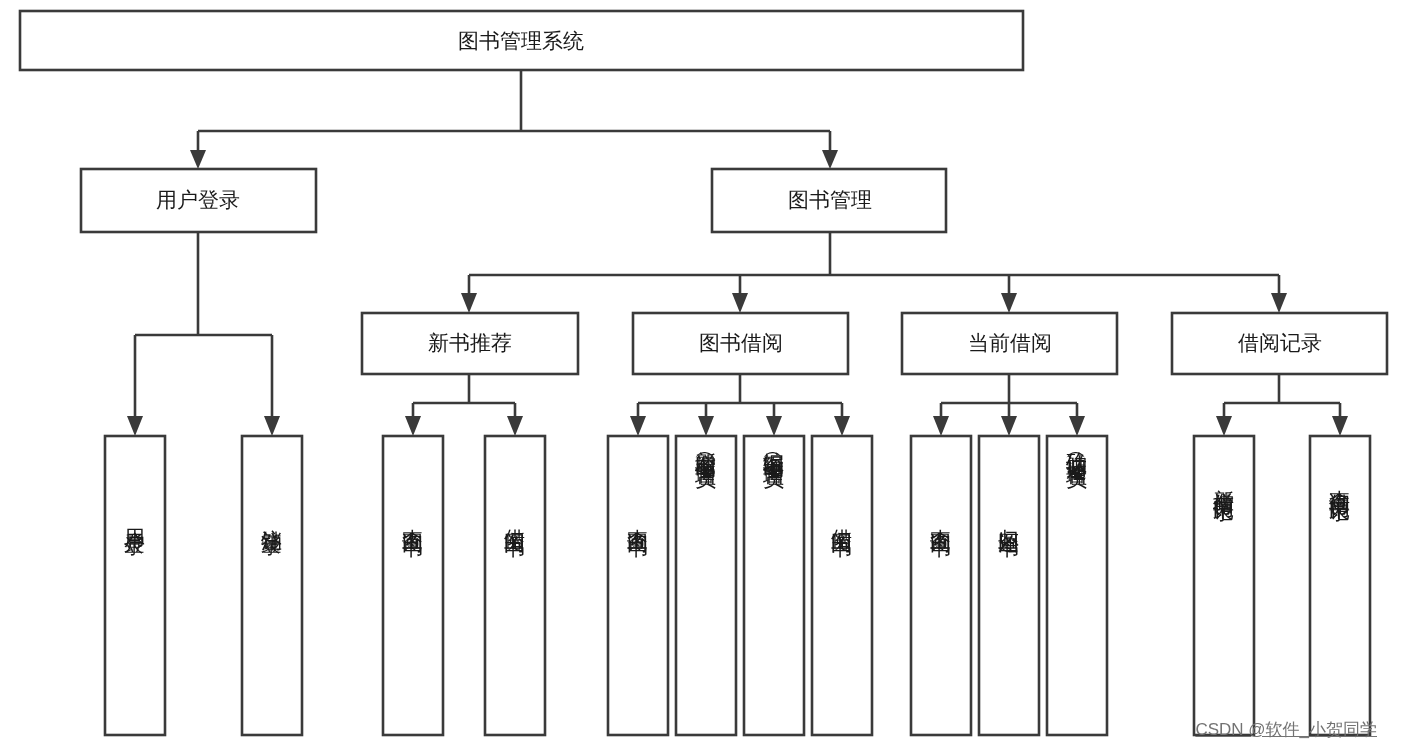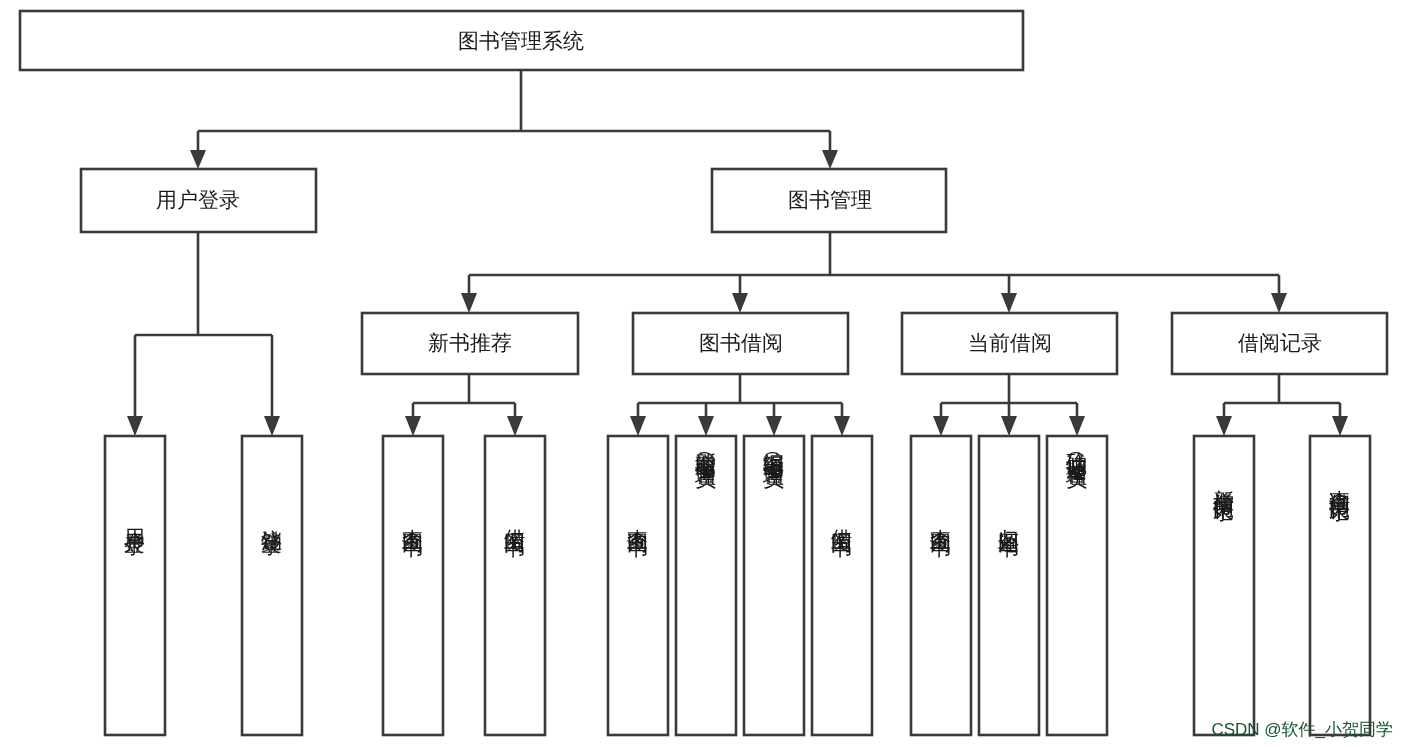--- a/index.html
+++ b/index.html
@@ -46,28 +46,29 @@
     stroke-width: 2.6;
     fill: none;
     stroke-linecap: butt;
   }
   .arrow-head {
     fill: #3a3a3a;
     stroke: none;
   }
   #watermark {
     position: absolute;
-    right: 12px;
+    right: 28px;
     bottom: 6px;
     font-family: "Liberation Sans", "DejaVu Sans", sans-serif;
     font-size: 17px;
-    color: #14532d;
+    color: #737373;
     white-space: nowrap;
     user-select: none;
     pointer-events: none;
+    text-decoration: underline;
   }
 </style>
 </head>
 <body>
 
 <div id="diagram-root">
   <svg width="1405" height="747" viewBox="0 0 1405 747" xmlns="http://www.w3.org/2000/svg">
 
     <g>
 

